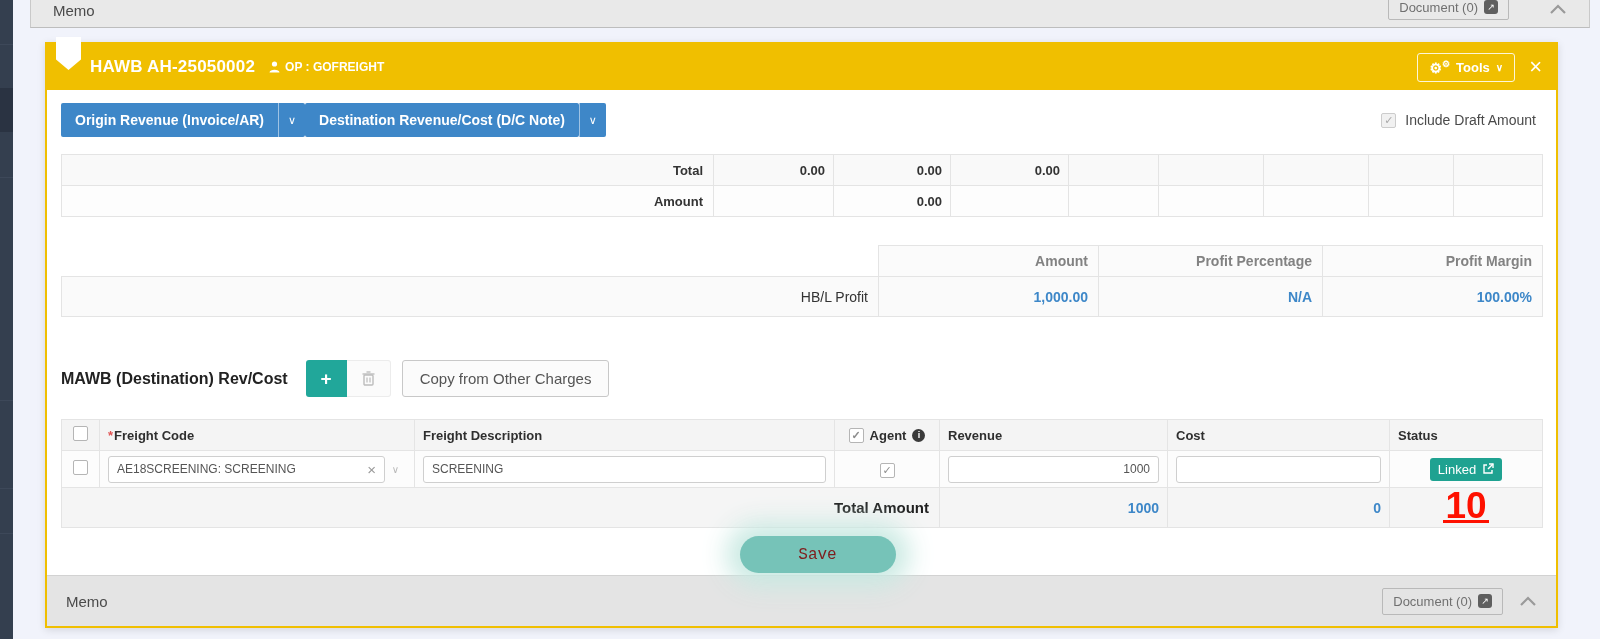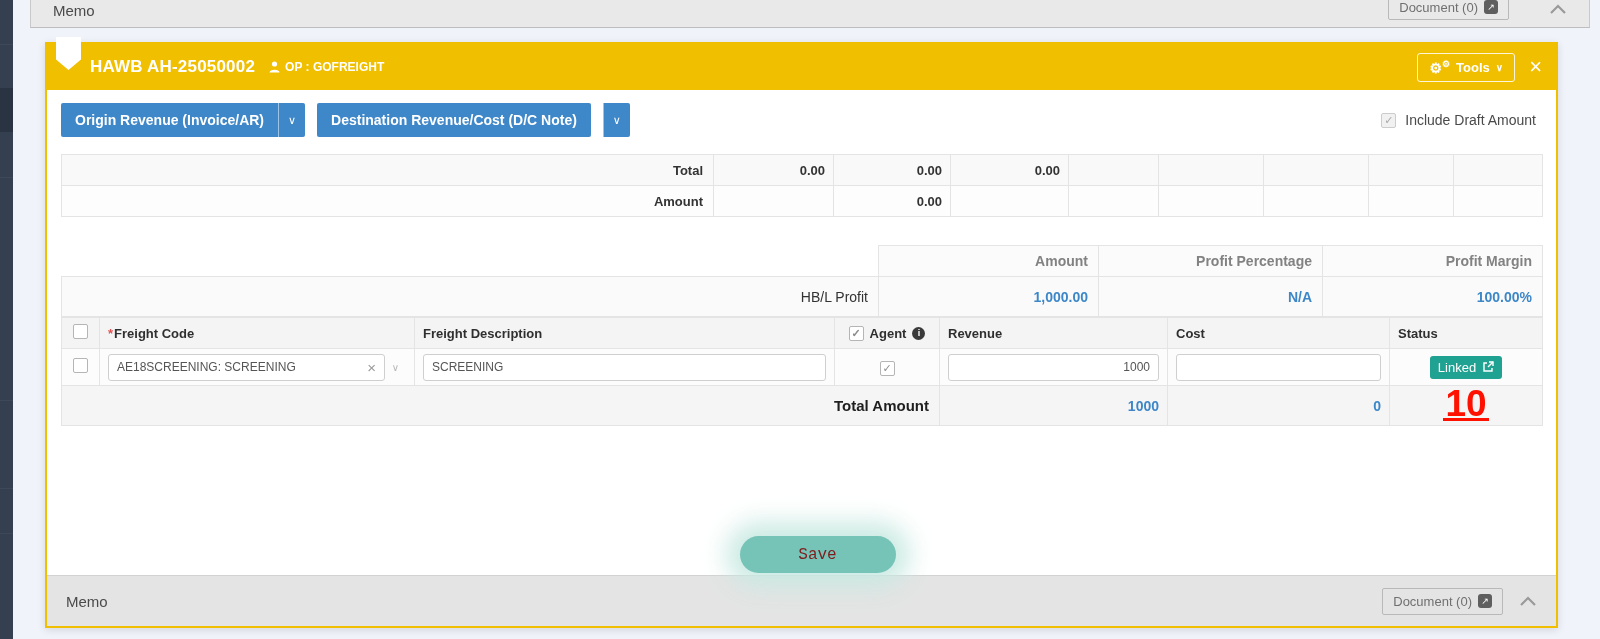--- a/index.html
+++ b/index.html
@@ -34,21 +34,21 @@
   .mtitle { color:#fff; font-size:17px; font-weight:700; letter-spacing:0.2px; }
   .op { display:flex; align-items:center; gap:5px; margin-left:14px; color:#fff; font-size:12px; font-weight:700; }
   .tools-btn { margin-left:auto; display:inline-flex; align-items:center; gap:6px; border:1px solid rgba(255,255,255,0.85);
                border-radius:3px; background:transparent; color:#fff; font-size:13px; font-weight:700; padding:6px 11px; font-family:inherit; }
   .close-x { margin-left:14px; color:#fff; font-size:22px; font-weight:400; background:none; border:none; line-height:1; font-family:inherit; cursor:default; }
 
   .mbody { padding:13px 14px 0 14px; position:relative; }
 
   
   .btnrow { display:flex; align-items:center; margin-bottom:17px; }
-  .bgroup { display:flex; margin-right:12px; }
+  .bgroup { display:flex; }
   .bseg { background:#3e87c8; color:#fff; font-size:14px; font-weight:600; border:none; height:34px;
           display:inline-flex; align-items:center; padding:0 14px; font-family:inherit; }
   .bseg.first { border-radius:2px 0 0 2px; }
   .bseg.solo { border-radius:2px; }
   .bseg.arrow { width:27px; padding:0; justify-content:center; border-left:1px solid rgba(255,255,255,0.5);
                 border-radius:0 2px 2px 0; font-size:11px; font-weight:400; }
   .draft { margin-left:auto; display:flex; align-items:center; gap:9px; font-size:14px; color:#4a4a4a; padding-right:6px; }
 
   
   .cb { width:15px; height:15px; border:1px solid #b5b5b5; border-radius:2px; background:#fff;
@@ -251,20 +251,34 @@
         </tr>
         <tr>
           <td class="plabel">HB/L Profit</td>
           <td class="blueval">1,000.00</td>
           <td class="blueval">N/A</td>
           <td class="blueval">100.00%</td>
         </tr>
       </tbody>
         </table>
 
+      <div class="mawbrow">
+        <span class="mawbtitle">MAWB (Destination) Rev/Cost</span>
+        <button class="plus-btn"><span>+</span></button>
+        <button class="trash-btn">
+          <svg width="13" height="15" viewBox="0 0 13 15">
+            <rect x="2" y="4" width="9" height="10" rx="1" fill="none" stroke="#bdbdbd" stroke-width="1.4"></rect>
+            <line x1="0.5" y1="3" x2="12.5" y2="3" stroke="#bdbdbd" stroke-width="1.4"></line>
+            <line x1="4.5" y1="1" x2="8.5" y2="1" stroke="#bdbdbd" stroke-width="1.4"></line>
+            <line x1="5" y1="6.5" x2="5" y2="11.5" stroke="#bdbdbd" stroke-width="1.2"></line>
+            <line x1="8" y1="6.5" x2="8" y2="11.5" stroke="#bdbdbd" stroke-width="1.2"></line>
+          </svg>
+        </button>
+        <button class="copy-btn">Copy from Other Charges</button>
+      </div>
 
       <table class="ctbl">
         <colgroup>
             <col style="width:38px">
             <col style="width:315px">
             <col style="width:420px">
             <col style="width:105px">
             <col style="width:228px">
             <col style="width:222px">
             <col style="width:153px">

